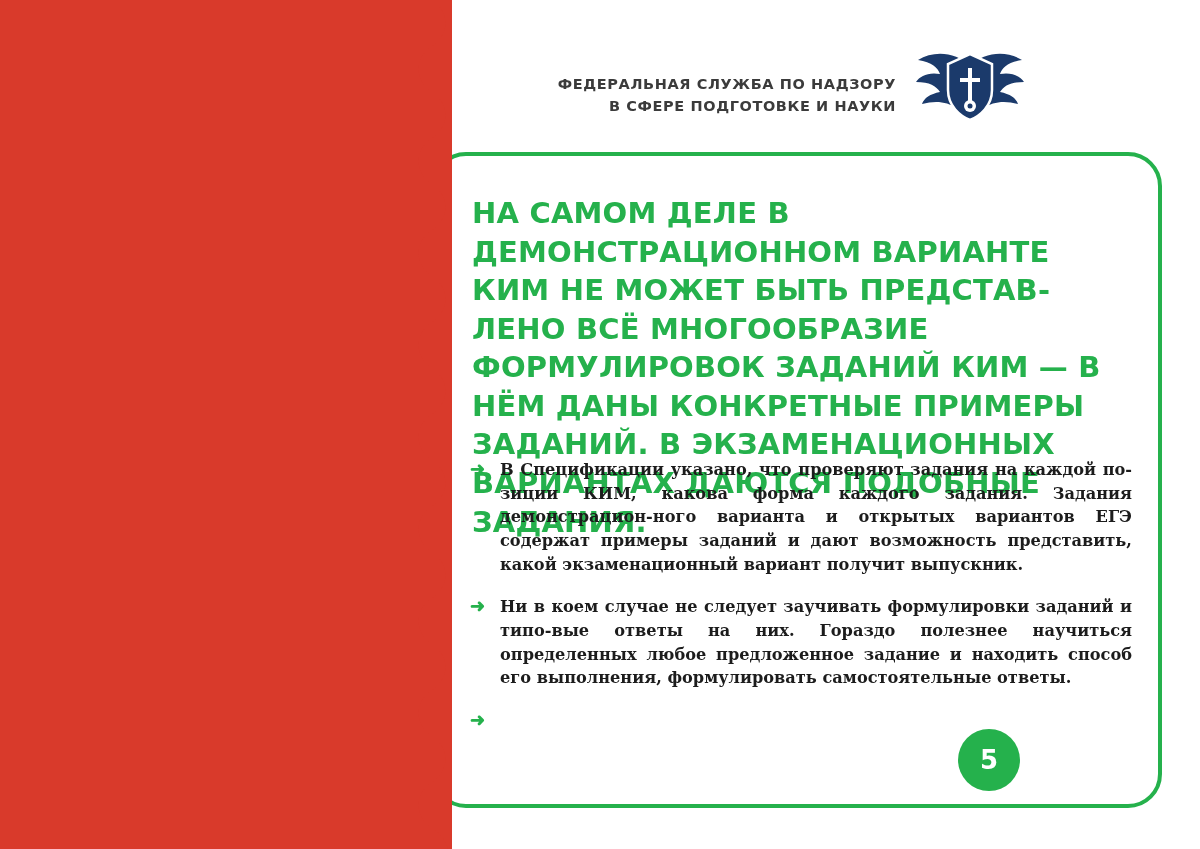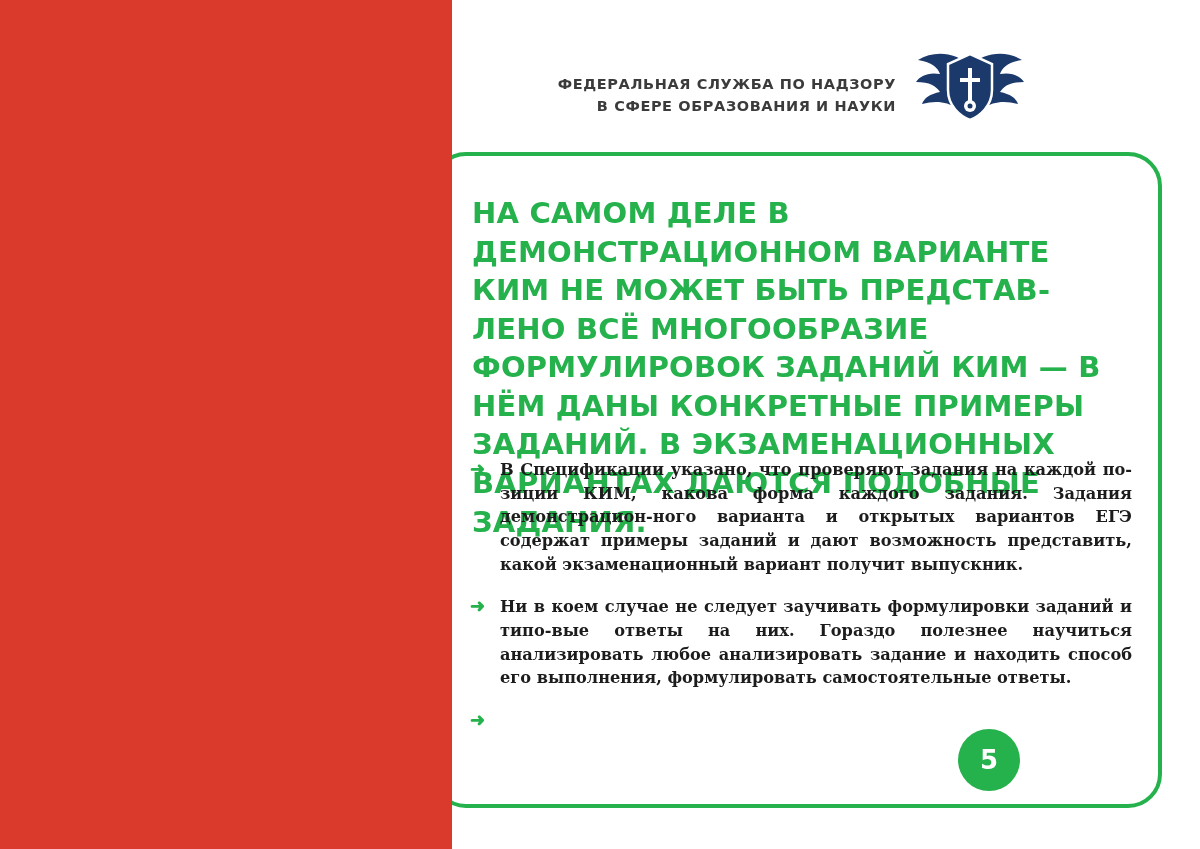--- a/index.html
+++ b/index.html
@@ -212,21 +212,21 @@
       <path d="M228 192 q0 -10 8 -10 q8 0 8 10 l0 48 q0 6 -8 6 q-8 0 -8 -6 z" fill="#d9eef8" stroke="#9ed2e8" stroke-width="2"></path>
       <rect x="231" y="170" width="10" height="6" fill="#7ec4e0"></rect>
 
       <path d="M206 214 l20 0 l-3 30 l-14 0 z" fill="#d9eef8" stroke="#9ed2e8" stroke-width="2"></path>
       <path d="M208 228 l16 0 l-2 16 l-12 0 z" fill="#a9daee"></path>
     </svg>
   </div>
 
   <div class="header-text">
     <div>ФЕДЕРАЛЬНАЯ СЛУЖБА ПО НАДЗОРУ</div>
-    <div>В СФЕРЕ ОБРАЗОВАНИЯ И НАУКИ</div>
+    <div>В СФЕРЕ ПОДГОТОВКЕ И НАУКИ</div>
   </div>
 
   <div class="logo">
     <svg viewBox="0 0 112 78" width="112" height="78">
 
       <path d="M56 20 C42 6 20 4 4 14 C18 16 24 22 26 28 C14 26 6 30 2 36 C16 36 22 40 26 46 C16 48 10 52 8 58 C22 54 34 56 42 62 C48 58 52 50 56 44 Z" fill="#1b3a6b"></path>
       <path d="M56 20 C70 6 92 4 108 14 C94 16 88 22 86 28 C98 26 106 30 110 36 C96 36 90 40 86 46 C96 48 102 52 104 58 C90 54 78 56 70 62 C64 58 60 50 56 44 Z" fill="#1b3a6b"></path>
 
       <path d="M56 8 L78 18 L78 44 C78 60 66 70 56 74 C46 70 34 60 34 44 L34 18 Z" fill="#1b3a6b" stroke="#ffffff" stroke-width="2.5"></path>
 
@@ -241,21 +241,21 @@
 
   <div class="lead">НА САМОМ ДЕЛЕ В ДЕМОНСТРАЦИОННОМ ВАРИАНТЕ КИМ НЕ МОЖЕТ БЫТЬ ПРЕДСТАВ-ЛЕНО ВСЁ МНОГООБРАЗИЕ ФОРМУЛИРОВОК ЗАДАНИЙ КИМ — В НЁМ ДАНЫ КОНКРЕТНЫЕ ПРИМЕРЫ ЗАДАНИЙ. В ЭКЗАМЕНАЦИОННЫХ ВАРИАНТАХ ДАЮТСЯ ПОДОБНЫЕ ЗАДАНИЯ.</div>
 
   <div class="body-block">
     <div class="para">
       <span class="arrow">➜</span>
       <span>В Спецификации указано, что проверяют задания на каждой по-зиции КИМ, какова форма каждого задания. Задания демонстрацион-ного варианта и открытых вариантов ЕГЭ содержат примеры заданий и дают возможность представить, какой экзаменационный вариант получит выпускник.</span>
     </div>
     <div class="para">
       <span class="arrow">➜</span>
-      <span>Ни в коем случае не следует заучивать формулировки заданий и типо-вые ответы на них. Гораздо полезнее научиться анализировать любое анализировать задание и находить способ его выполнения, формулировать самостоятельные ответы.</span>
+      <span>Ни в коем случае не следует заучивать формулировки заданий и типо-вые ответы на них. Гораздо полезнее научиться определенных любое предложенное задание и находить способ его выполнения, формулировать самостоятельные ответы.</span>
     </div>
     <div class="para last">
       <span class="arrow">➜</span>
     </div>
   </div>
 
   <div class="page-badge">5</div>
 
 </div>
 

